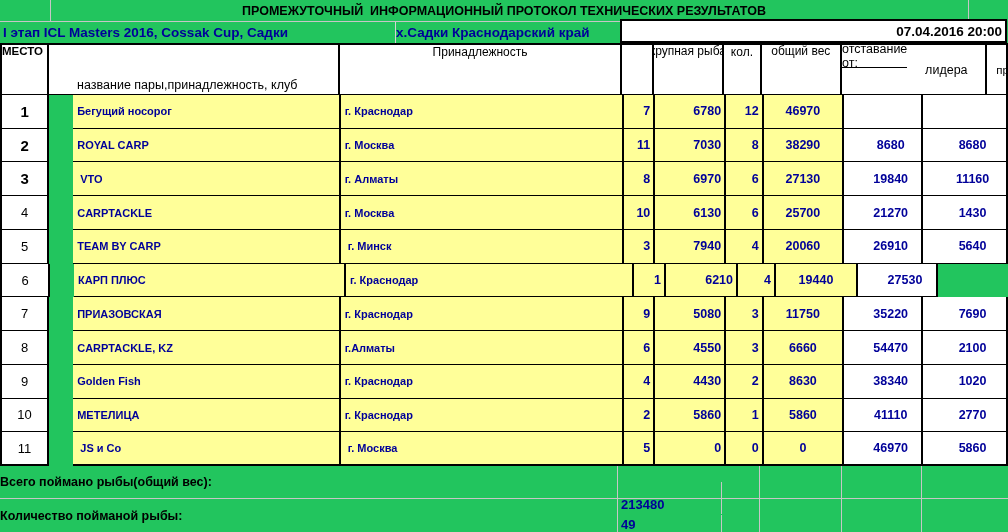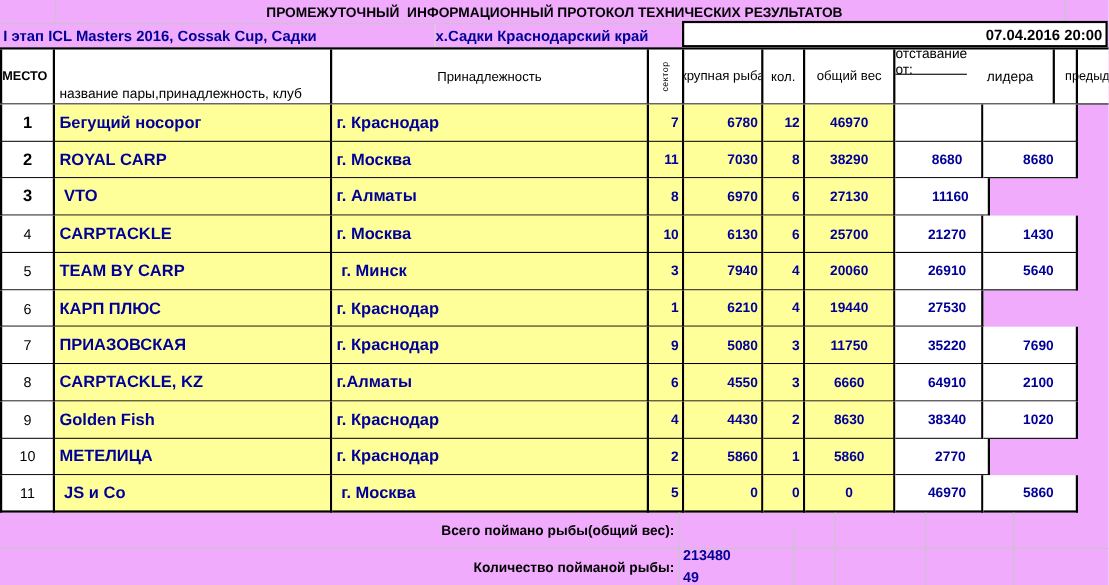--- a/index.html
+++ b/index.html
@@ -1,41 +1,41 @@
 <!DOCTYPE html>
 <html><head>
 <meta charset="utf-8">
 <style>
   html,body{margin:0;padding:0;background:#fff;}
   *{box-sizing:border-box;}
   .sheet{
-    position:relative;width:1008px;height:532px;background:#f0abfc;overflow:hidden;
+    position:relative;width:1008px;height:532px;background:#22c55e;overflow:hidden;
     font-family:"Liberation Sans","DejaVu Sans",sans-serif;color:#000;
   }
   .abs{position:absolute;}
   
   .title-row{top:0;left:0;width:1008px;height:22px;display:flex;align-items:center;justify-content:center;}
   .title-text{font-weight:bold;font-size:12.5px;white-space:pre;}
   .grid-v{position:absolute;width:1px;background:#c6c6c6;}
   .grid-h{position:absolute;height:1px;background:#c6c6c6;}
   
   .subtitle-row{top:22px;left:0;width:1008px;height:21px;display:flex;align-items:center;}
   .sub-cell{height:100%;display:flex;align-items:center;overflow:hidden;}
   .sub-left{width:396px;padding-left:3px;border-right:1px solid #d5d5d5;}
   .sub-mid{width:290px;}
   .sub-text{color:#000099;font-weight:bold;font-size:13.5px;white-space:pre;}
   .date-box{top:19px;left:620px;width:387px;height:24px;border:2px solid #000;background:#fff;
     display:flex;align-items:center;justify-content:flex-end;padding-right:3px;z-index:3;}
   .date-text{font-weight:bold;font-size:13.5px;white-space:pre;}
   
-  .c1{width:50px;}  .c2{width:252px;} .c3{width:288px;} .c4{width:32px;}
+  .c1{width:50px;}  .c2{width:272px;margin-left:24px;} .c3{width:288px;} .c4{width:32px;}
   .c5{width:72px;}  .c6{width:38px;}  .c7{width:82px;}  .c8{width:80px;} .c9{width:86px;}
   
   .thead{top:43px;left:0;width:1008px;height:52px;display:flex;border-top:2px solid #000;border-bottom:1px solid #000;background:#fff;}
-  .hcell{border-right:2px solid #000;display:flex;align-items:center;justify-content:center;
+  .hcell{border-right:2px solid #000;display:flex;justify-content:center;
     font-size:12px;overflow:hidden;white-space:pre;}
   .hcell:first-child{border-left:2px solid #000;}
   .h-place{font-weight:bold;font-size:11.5px;justify-content:flex-start;}
   .h-team{align-items:flex-end;justify-content:flex-start;padding:0 0 2px 4px;font-size:12.5px;}
   .h-sector span{transform:rotate(-90deg);font-size:8px;letter-spacing:.5px;}
   .h-wrap{text-align:center;line-height:1.15;}
   .h-gap-group{width:166px;display:flex;flex-direction:row;padding:0;border-right:2px solid #000;}
   .h-gap-top{height:23px;border-bottom:1px solid #000;display:flex;align-items:center;justify-content:center;font-size:12.5px;}
   .h-gap-bottom{flex:1;display:flex;}
   .h-gap-leader{width:80px;border-right:2px solid #000;display:flex;align-items:center;justify-content:center;font-size:12.5px;}
@@ -43,29 +43,29 @@
   
   .tbody{top:95px;left:0;width:1008px;height:371px;display:flex;flex-direction:column;}
   .trow{flex:1 1 0;display:flex;min-height:0;}
   .cell{border-right:2px solid #000;border-bottom:1px solid #000;display:flex;align-items:center;
     overflow:hidden;white-space:pre;background:#FFFF99;}
   .trow .cell:first-child{border-left:2px solid #000;}
   .trow:last-child .cell{border-bottom:2px solid #000;}
   .cell.white{background:#fff;padding-left:16px;}
   .place{justify-content:center;background:#fff;color:#000;font-size:13px;}
   .place.top3{font-weight:bold;font-size:15px;}
-  .txt{justify-content:flex-start;padding-left:4px;color:#000099;font-weight:bold;font-size:15px;}
+  .txt{justify-content:flex-start;padding-left:4px;color:#000099;font-weight:bold;font-size:11px;}
   .num-r{justify-content:flex-end;padding-right:3px;color:#000099;font-weight:bold;font-size:12.5px;}
   .num-c{justify-content:center;color:#000099;font-weight:bold;font-size:12.5px;}
   
   .tfoot{top:466px;left:0;width:1008px;height:66px;display:flex;flex-direction:column;}
   .frow{height:33px;display:flex;}
   .frow1{border-bottom:1px solid #c6c6c6;}
   .fcell{height:100%;border-right:1px solid #c6c6c6;display:flex;align-items:center;overflow:hidden;white-space:pre;}
-  .f-label{width:618px;justify-content:flex-end;padding-right:4px;font-weight:bold;font-size:12.5px;}
+  .f-label{width:618px;justify-content:flex-start;padding-right:4px;font-weight:bold;font-size:12.5px;}
   .f-value{width:104px;padding-left:3px;color:#000099;font-weight:bold;font-size:13px;margin-top:16px;}
   .f-value.bottom{align-items:flex-end;padding-bottom:2px;}
   .f-value.top{align-items:flex-start;padding-top:2px;}
   .f-sp1{width:38px;} .f-sp2{width:82px;} .f-sp3{width:80px;} .f-sp4{width:86px;border-right:none;}
 </style>
 </head>
 <body>
 
 <div class="sheet">
 
@@ -149,20 +149,21 @@
         <div class="cell c9 num-c white">8680</div>
       </div>
       <div class="trow">
         <div class="cell c1 place top3">3</div>
         <div class="cell c2 txt"> VTO</div>
         <div class="cell c3 txt">г. Алматы</div>
         <div class="cell c4 num-r">8</div>
         <div class="cell c5 num-r">6970</div>
         <div class="cell c6 num-r">6</div>
         <div class="cell c7 num-c">27130</div>
+        <div class="cell c8 num-c white">19840</div>
         <div class="cell c9 num-c white">11160</div>
       </div>
       <div class="trow">
         <div class="cell c1 place">4</div>
         <div class="cell c2 txt">CARPTACKLE</div>
         <div class="cell c3 txt">г. Москва</div>
         <div class="cell c4 num-r">10</div>
         <div class="cell c5 num-r">6130</div>
         <div class="cell c6 num-r">6</div>
         <div class="cell c7 num-c">25700</div>
@@ -202,21 +203,21 @@
         <div class="cell c9 num-c white">7690</div>
       </div>
       <div class="trow">
         <div class="cell c1 place">8</div>
         <div class="cell c2 txt">CARPTACKLE, KZ</div>
         <div class="cell c3 txt">г.Алматы</div>
         <div class="cell c4 num-r">6</div>
         <div class="cell c5 num-r">4550</div>
         <div class="cell c6 num-r">3</div>
         <div class="cell c7 num-c">6660</div>
-        <div class="cell c8 num-c white">64910</div>
+        <div class="cell c8 num-c white">54470</div>
         <div class="cell c9 num-c white">2100</div>
       </div>
       <div class="trow">
         <div class="cell c1 place">9</div>
         <div class="cell c2 txt">Golden Fish</div>
         <div class="cell c3 txt">г. Краснодар</div>
         <div class="cell c4 num-r">4</div>
         <div class="cell c5 num-r">4430</div>
         <div class="cell c6 num-r">2</div>
         <div class="cell c7 num-c">8630</div>
@@ -224,20 +225,21 @@
         <div class="cell c9 num-c white">1020</div>
       </div>
       <div class="trow">
         <div class="cell c1 place">10</div>
         <div class="cell c2 txt">МЕТЕЛИЦА</div>
         <div class="cell c3 txt">г. Краснодар</div>
         <div class="cell c4 num-r">2</div>
         <div class="cell c5 num-r">5860</div>
         <div class="cell c6 num-r">1</div>
         <div class="cell c7 num-c">5860</div>
+        <div class="cell c8 num-c white">41110</div>
         <div class="cell c9 num-c white">2770</div>
       </div>
       <div class="trow">
         <div class="cell c1 place">11</div>
         <div class="cell c2 txt"> JS и Co</div>
         <div class="cell c3 txt"> г. Москва</div>
         <div class="cell c4 num-r">5</div>
         <div class="cell c5 num-r">0</div>
         <div class="cell c6 num-r">0</div>
         <div class="cell c7 num-c">0</div>

